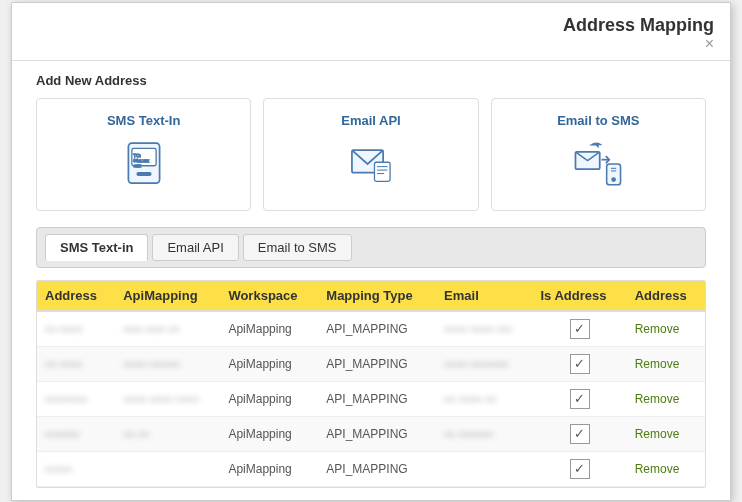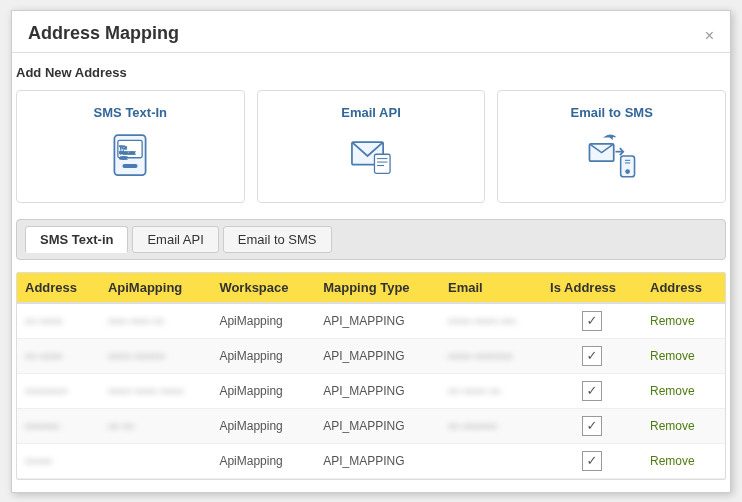--- a/index.html
+++ b/index.html
@@ -21,36 +21,37 @@
       position: relative;
       box-shadow: 2px 2px 8px rgba(0,0,0,0.2);
     }
     .modal-header {
       background: #fff;
       padding: 12px 16px 8px 16px;
       border-bottom: 1px solid #ddd;
       display: flex;
       justify-content: space-between;
       align-items: flex-end;
+      flex-direction: column;
     }
     .modal-title {
       font-size: 18px;
       font-weight: bold;
       color: #333;
     }
     .close-btn {
       color: #999;
       font-size: 16px;
       cursor: pointer;
       background: none;
       border: none;
       line-height: 1;
     }
     .modal-body {
-      padding: 12px 4px;
+      padding: 12px 24px;
     }
     .add-new-label {
       font-size: 13px;
       font-weight: bold;
       color: #333;
       margin-bottom: 10px;
     }
     .card-row {
       display: flex;
       gap: 12px;

